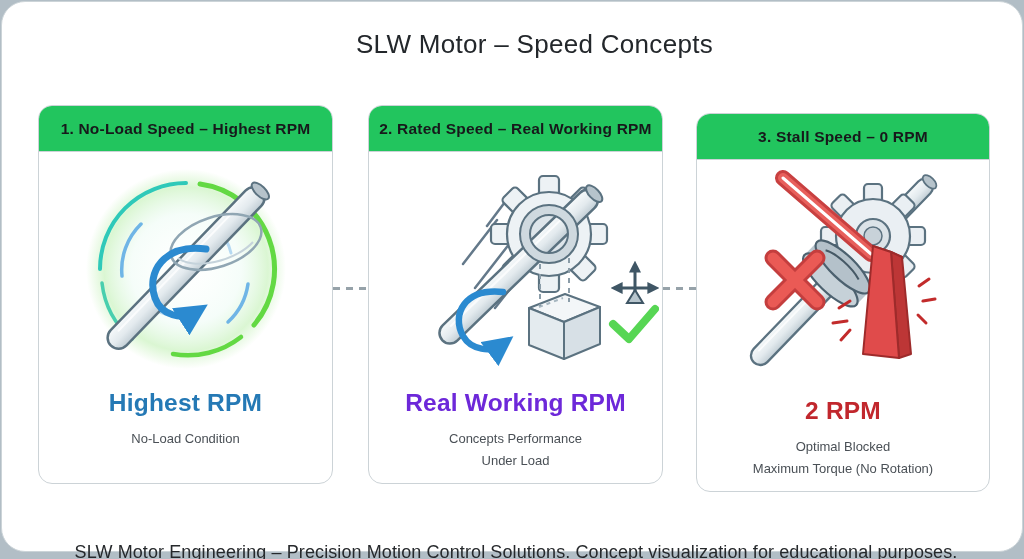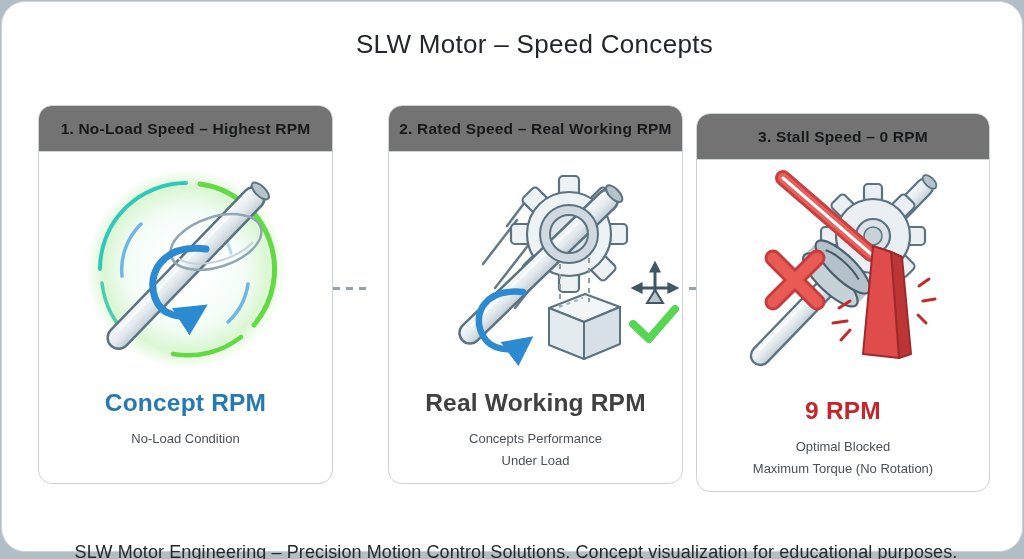--- a/index.html
+++ b/index.html
@@ -25,25 +25,25 @@
   }
   .card{
     position:absolute;top:103px;height:379px;width:295px;
     background:#ffffff;
     border:1.5px solid #ccd3d7;
     border-radius:14px;
     box-sizing:border-box;
     overflow:hidden;
   }
   .card.c1{left:36px;}
-  .card.c2{left:366px;margin-left:20px;}
+  .card.c2{left:366px;}
   .card.c3{left:694px;width:294px;margin-top:8px;}
   .card-header{
     height:45px;
-    background:#737373;
+    background:#22c55e;
     border-bottom:1.5px solid #ccd3d7;
     border-radius:12px 12px 0 0;
     display:flex;align-items:center;justify-content:center;
     font-size:15.5px;font-weight:700;color:#17191b;
     letter-spacing:.2px;
   }
   .illo{position:absolute;top:48px;}
   .c1 .illo{left:11px;}
   .c2 .illo{left:18px;}
   .c3 .illo{left:24px;}
@@ -125,21 +125,21 @@
       </g>
 
       <g fill="none">
         <ellipse cx="166" cy="88" rx="47" ry="25" transform="rotate(-18 166 88)" stroke="#90a6b3" stroke-width="2.5"></ellipse>
         <path d="M 128,104 A 45,23 -18 0 0 203,88" stroke="#c5d3db" stroke-width="2"></path>
       </g>
 
       <path d="M 156,95 C 114,90 96,118 105,144 C 111,161 132,167 146,158" fill="none" stroke="#2b8ad0" stroke-width="7" stroke-linecap="round" marker-end="url(#ahBlue)"></path>
     </svg>
 
-    <div class="value" style="color: rgb(37, 121, 181);">Concept RPM</div>
+    <div class="value" style="color: rgb(37, 121, 181);">Highest RPM</div>
     <div class="desc">
       <span>No-Load Condition</span>
       <span></span>
     </div>
   </div>
 
   <div class="card c2">
     <div class="card-header">2. Rated Speed – Real Working RPM</div>
 
     <svg class="illo" width="272" height="230" viewBox="0 0 272 230">
@@ -206,21 +206,21 @@
       <g stroke="#3f5665" stroke-width="3" stroke-linecap="round" fill="none">
         <path d="M 248,147 L 248,112" marker-end="url(#ahDark)"></path>
         <path d="M 248,134 L 267,134" marker-end="url(#ahDark)"></path>
         <path d="M 248,134 L 229,134" marker-end="url(#ahDark)"></path>
         <polygon points="248,136 240,149 256,149" fill="#b7c5cd" stroke-width="2"></polygon>
       </g>
 
       <path d="M 226,170 L 242,185 L 268,155" fill="none" stroke="#57d654" stroke-width="8" stroke-linecap="round" stroke-linejoin="round"></path>
     </svg>
 
-    <div class="value" style="color: #404040;">Real Working RPM</div>
+    <div class="value" style="color: #6d28d9;">Real Working RPM</div>
     <div class="desc">
       <span>Concepts Performance</span>
       <span>Under Load</span>
     </div>
   </div>
 
   <div class="card c3">
     <div class="card-header">3. Stall Speed – 0 RPM</div>
 
     <svg class="illo" width="272" height="230" viewBox="0 0 272 230">
@@ -283,21 +283,21 @@
       </g>
 
       <g stroke-linecap="round">
         <line x1="52" y1="96" x2="96" y2="140" stroke="#c43e3e" stroke-width="17"></line>
         <line x1="96" y1="96" x2="52" y2="140" stroke="#c43e3e" stroke-width="17"></line>
         <line x1="52" y1="96" x2="96" y2="140" stroke="#ea5a55" stroke-width="11"></line>
         <line x1="96" y1="96" x2="52" y2="140" stroke="#ea5a55" stroke-width="11"></line>
       </g>
     </svg>
 
-    <div class="value" style="color: rgb(193, 39, 45);">9 RPM</div>
+    <div class="value" style="color: rgb(193, 39, 45);">2 RPM</div>
     <div class="desc">
       <span>Optimal Blocked</span>
       <span>Maximum Torque (No Rotation)</span>
     </div>
   </div>
 
   <div class="footer">SLW Motor Engineering – Precision Motion Control Solutions. Concept visualization for educational purposes.</div>
 </div>
 
 </body></html>

